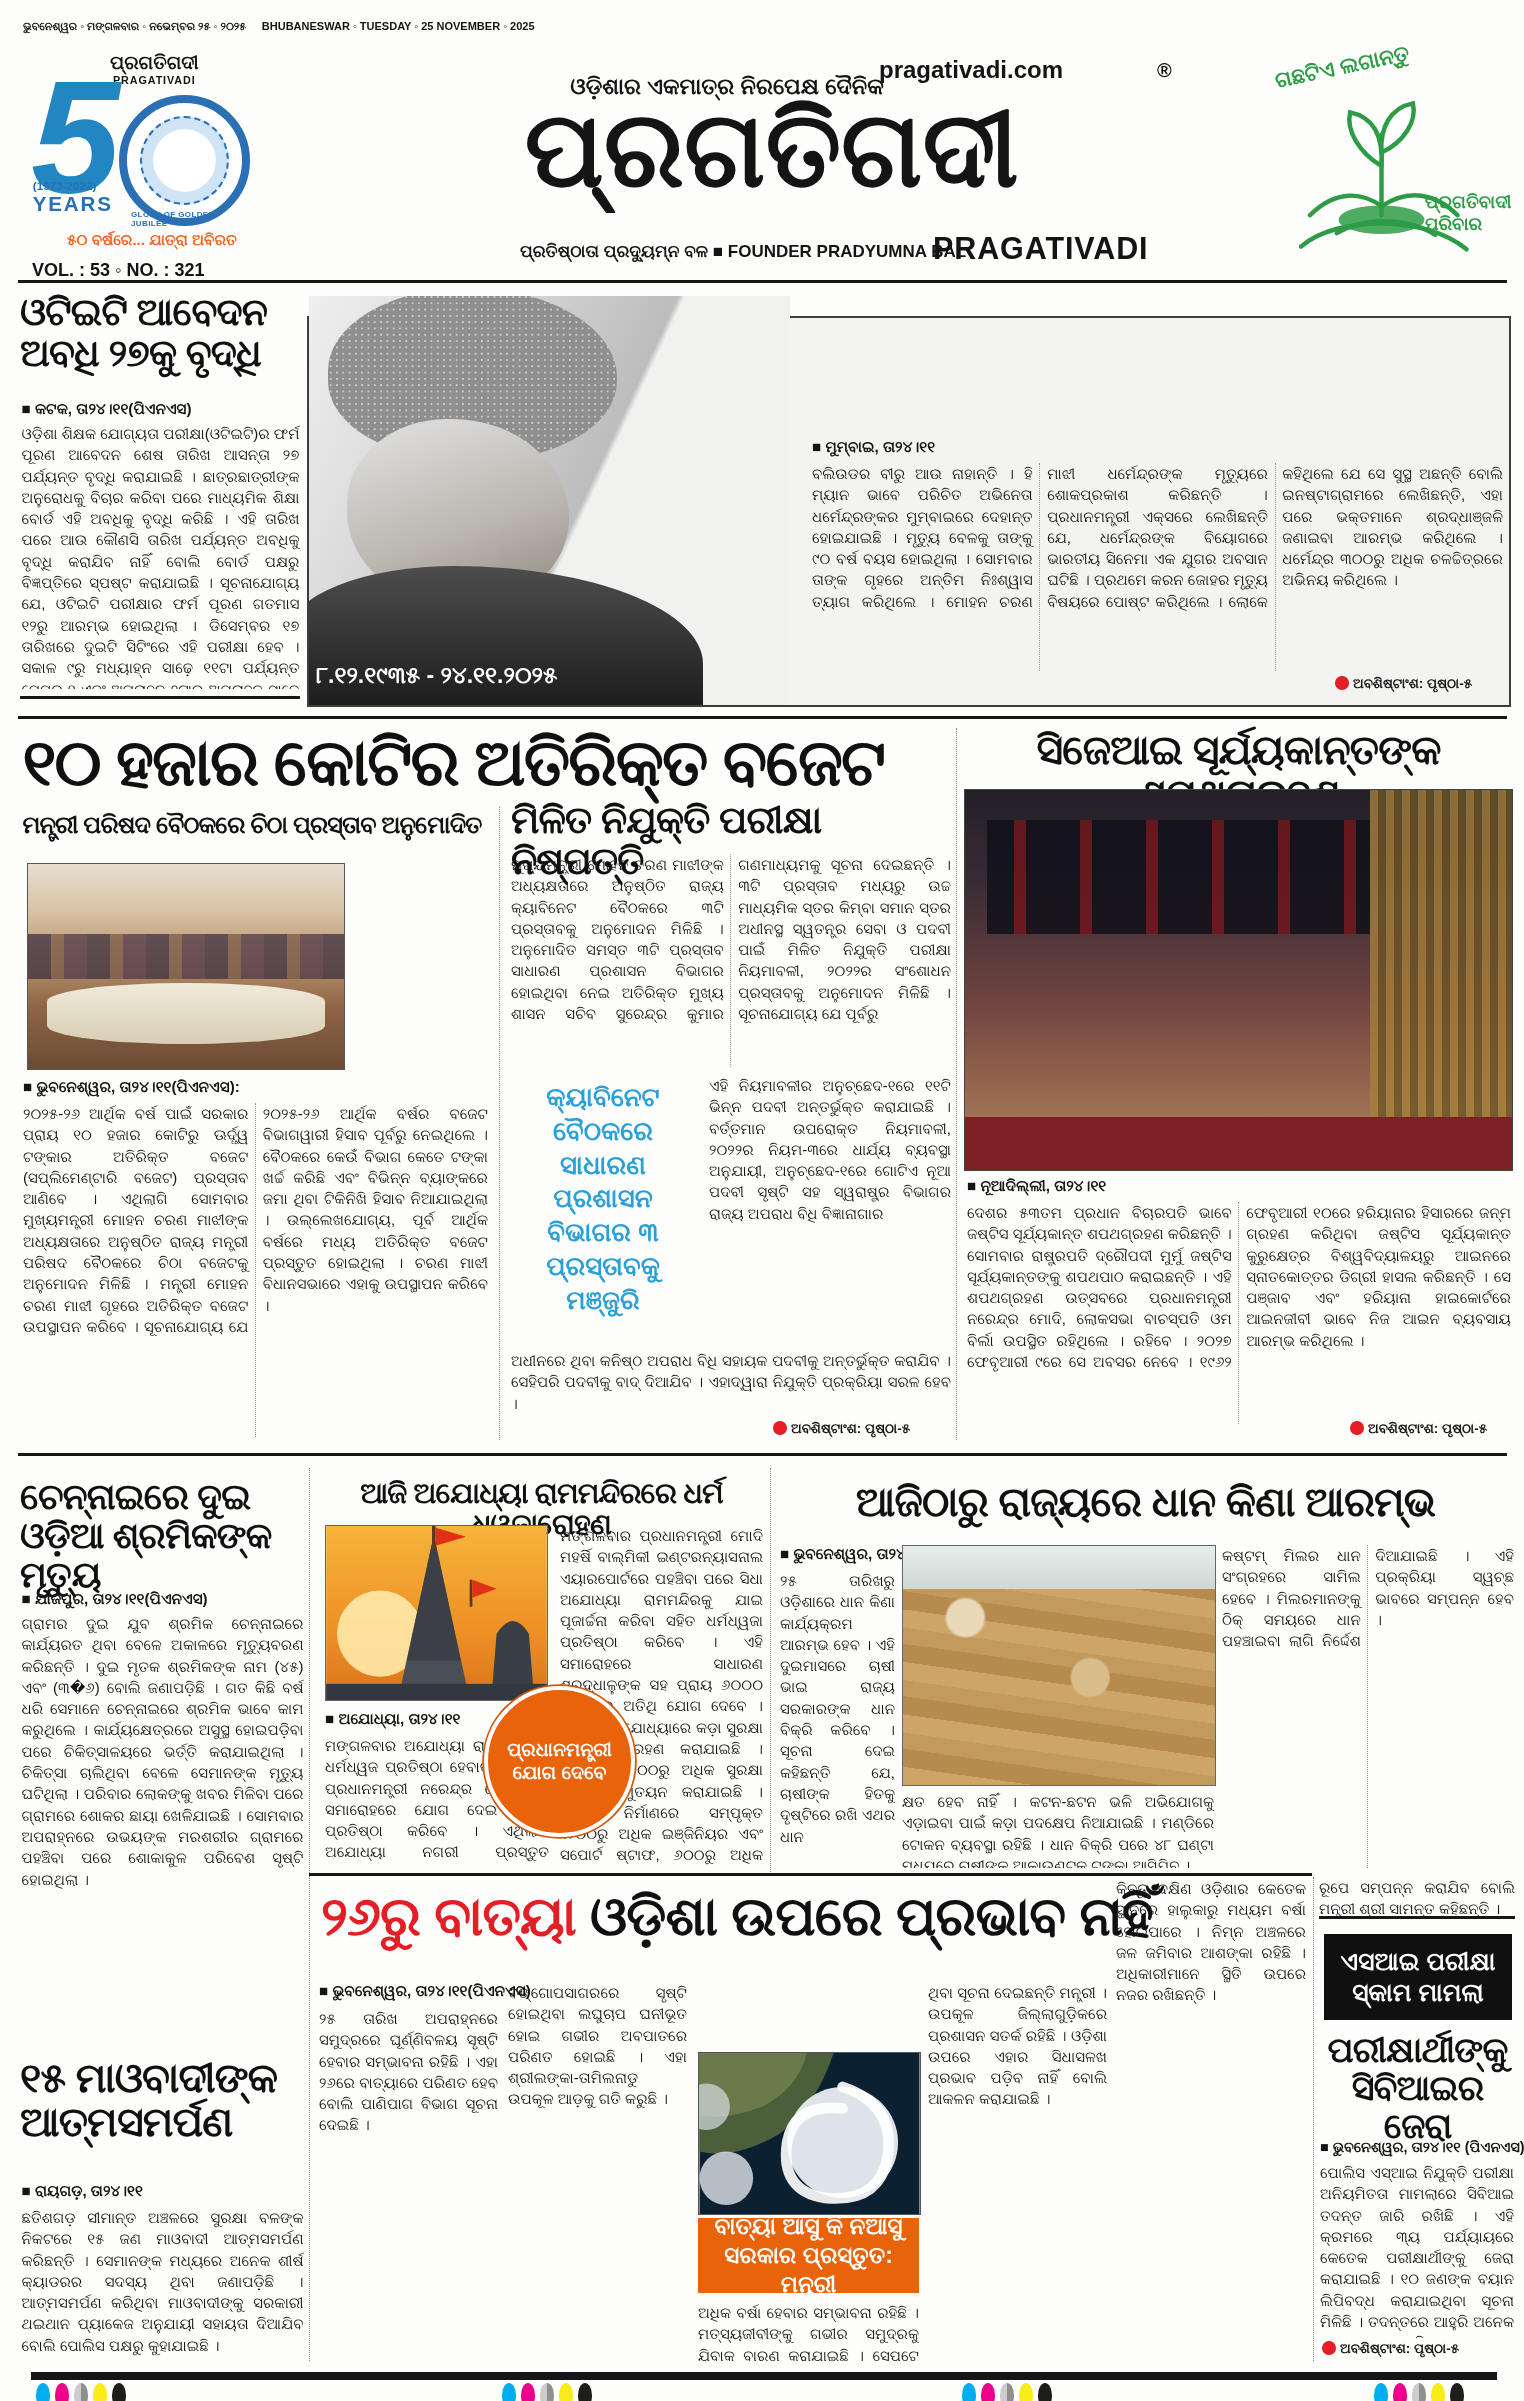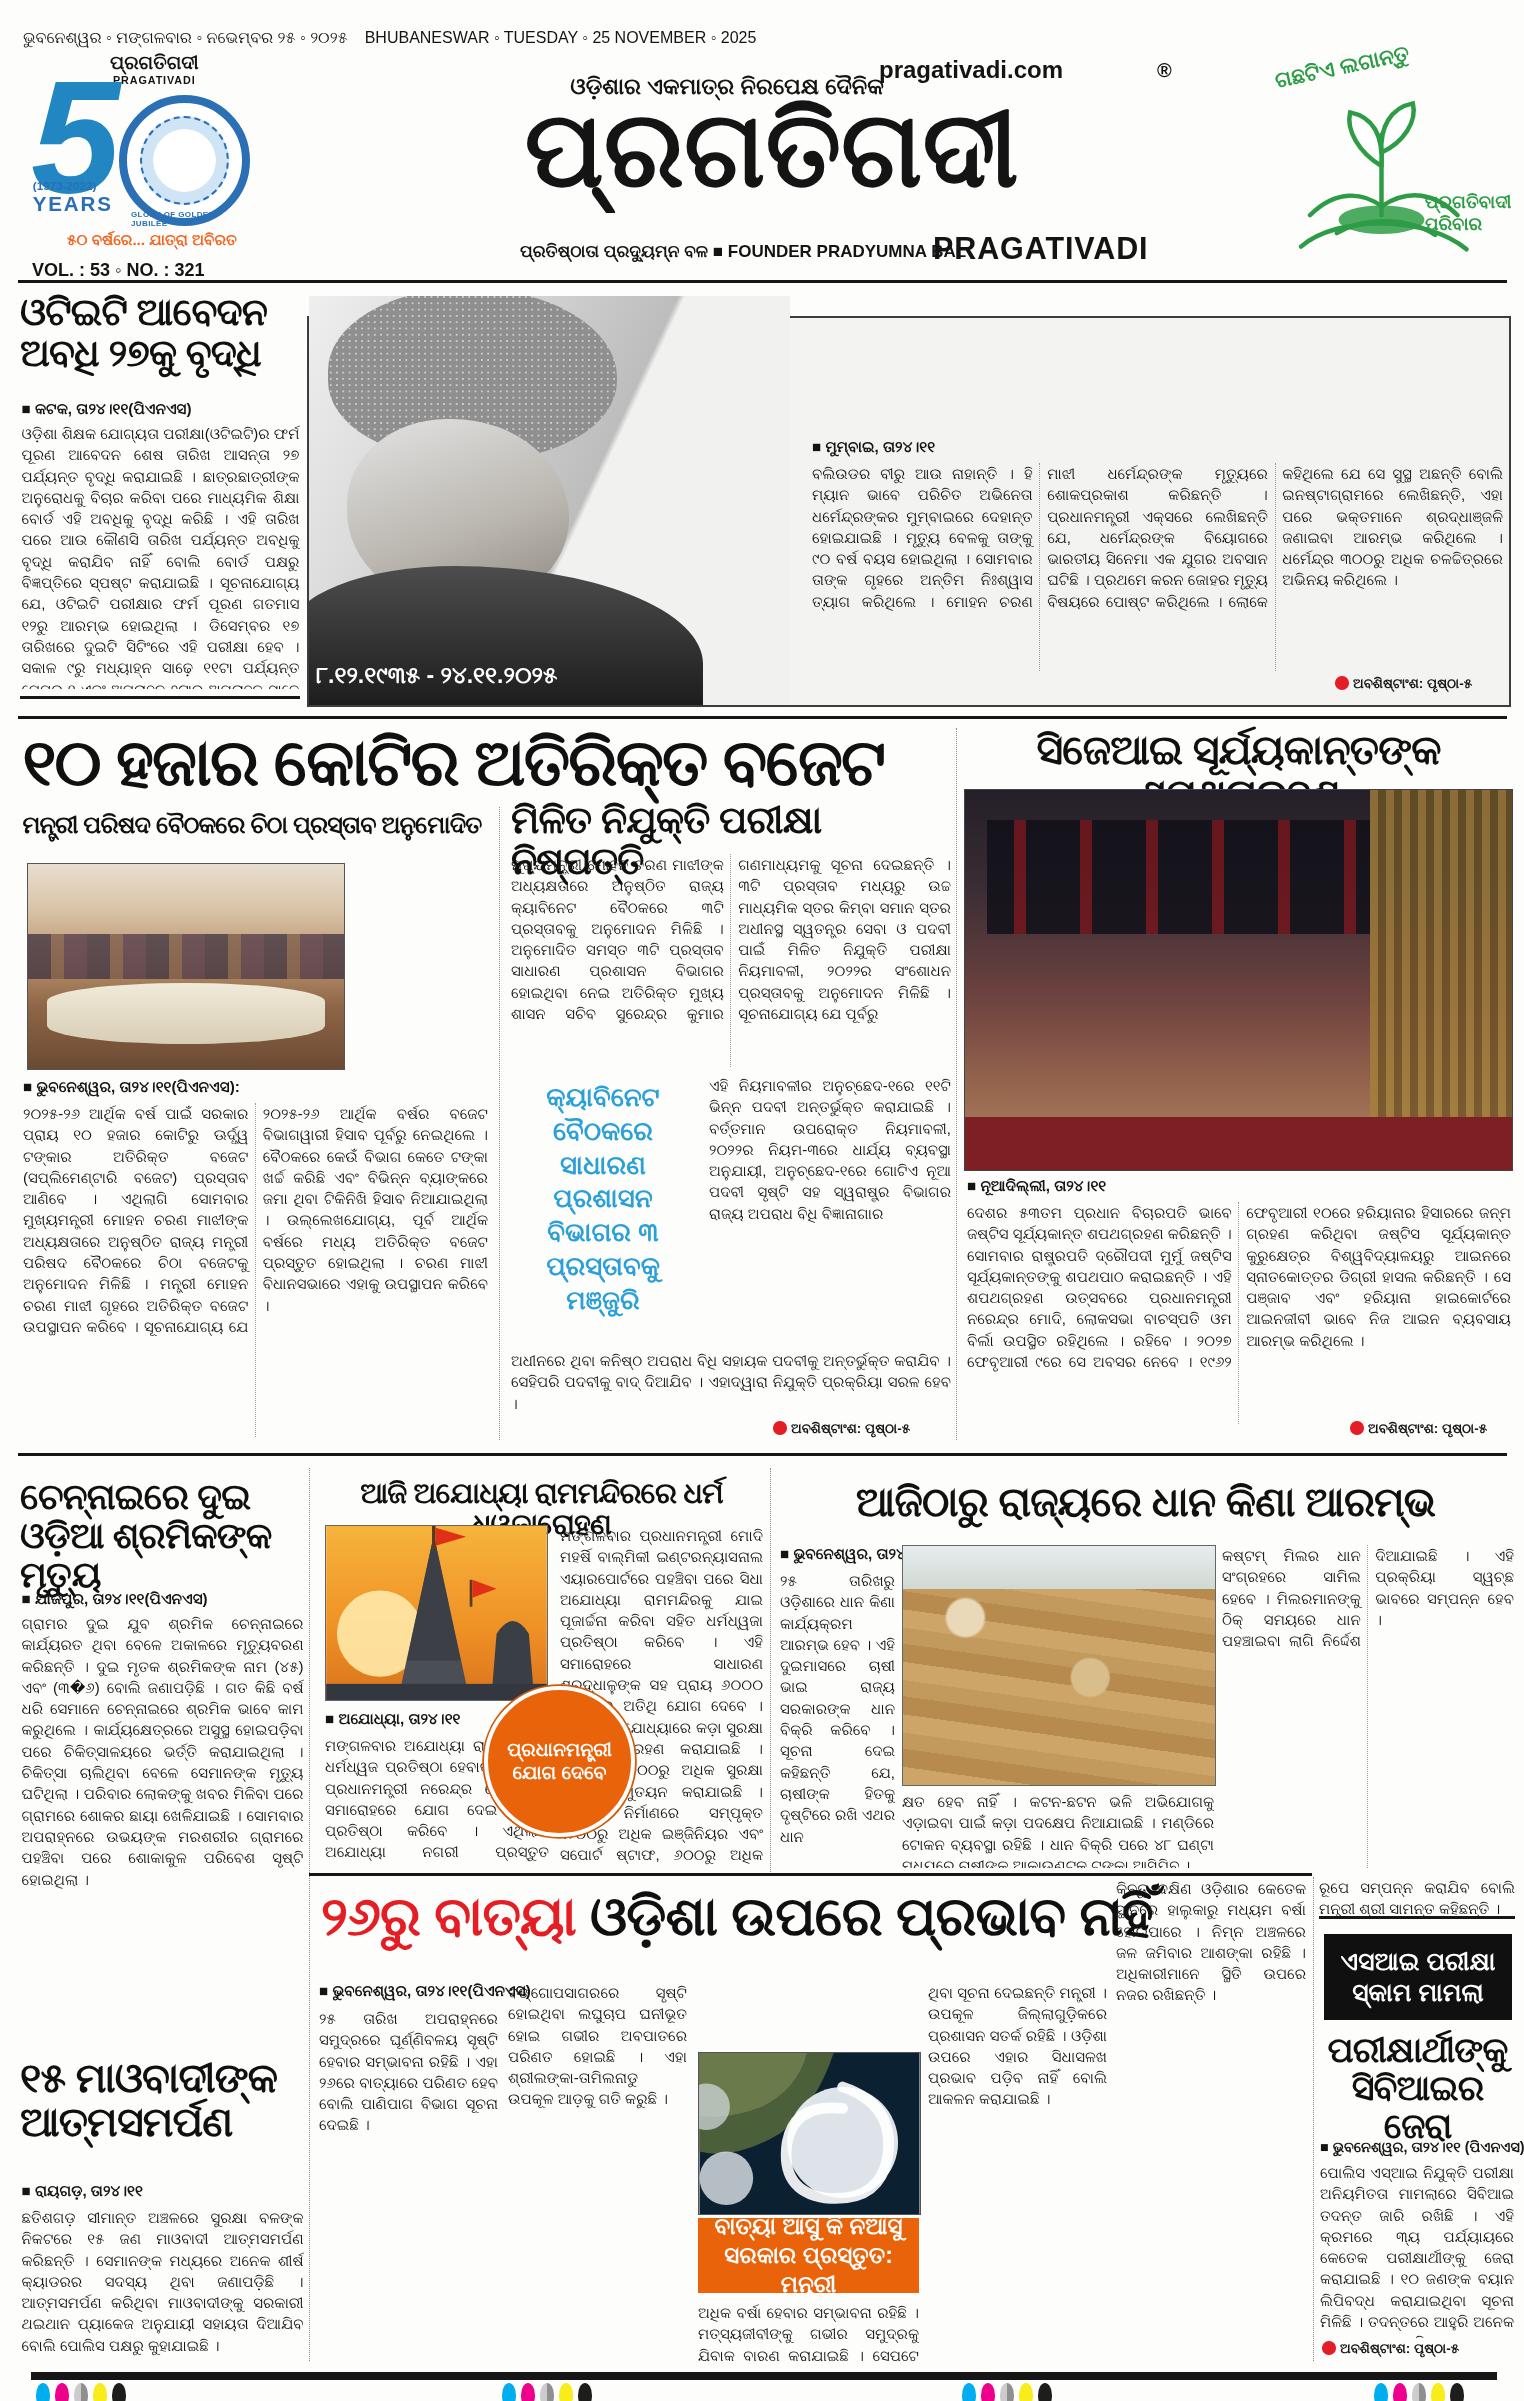--- a/index.html
+++ b/index.html
@@ -59,21 +59,21 @@
   .regmark span{display:inline-block;width:14.4px;height:25px;border-radius:50%;}
   .rm-c{background:#00aeef;} .rm-m{background:#ec008c;}
   .rm-g{background:linear-gradient(90deg,#cccccc 50%,#8f8f8f 50%);}
   .rm-y{background:#f8ec1a;} .rm-k{background:#1d1d1b;}
 </style>
 </head>
 <body>
 
 <div class="page">
 
-  <div class="abs" style="left:23px;top:29px;font-size:16px;font-weight:400;">
+  <div class="abs" style="left:23px;top:20px;font-size:11px;font-weight:700;">
     <span>ଭୁବନେଶ୍ୱର ◦ ମଙ୍ଗଳବାର ◦ ନଭେମ୍ବର ୨୫ ◦ ୨୦୨୫</span>
     <span style="margin-left:12.6px;">BHUBANESWAR ◦ TUESDAY ◦ 25 NOVEMBER ◦ 2025</span>
   </div>
 
   <div class="abs" style="left:31px;top:52px;width:251px;height:206px;">
     <div class="abs" style="left:79px;top:0;text-align:center;">
       <div style="font-size:19px;font-weight:900;">ପ୍ରଗତିଗଦୀ</div>
       <div style="font-size:10.8px;font-weight:900;letter-spacing:0.9px;">PRAGATIVADI</div>
     </div>
     <div class="abs jub-five" style="left:0;top:5.4px;font-size:160px;line-height:1;">5</div>

